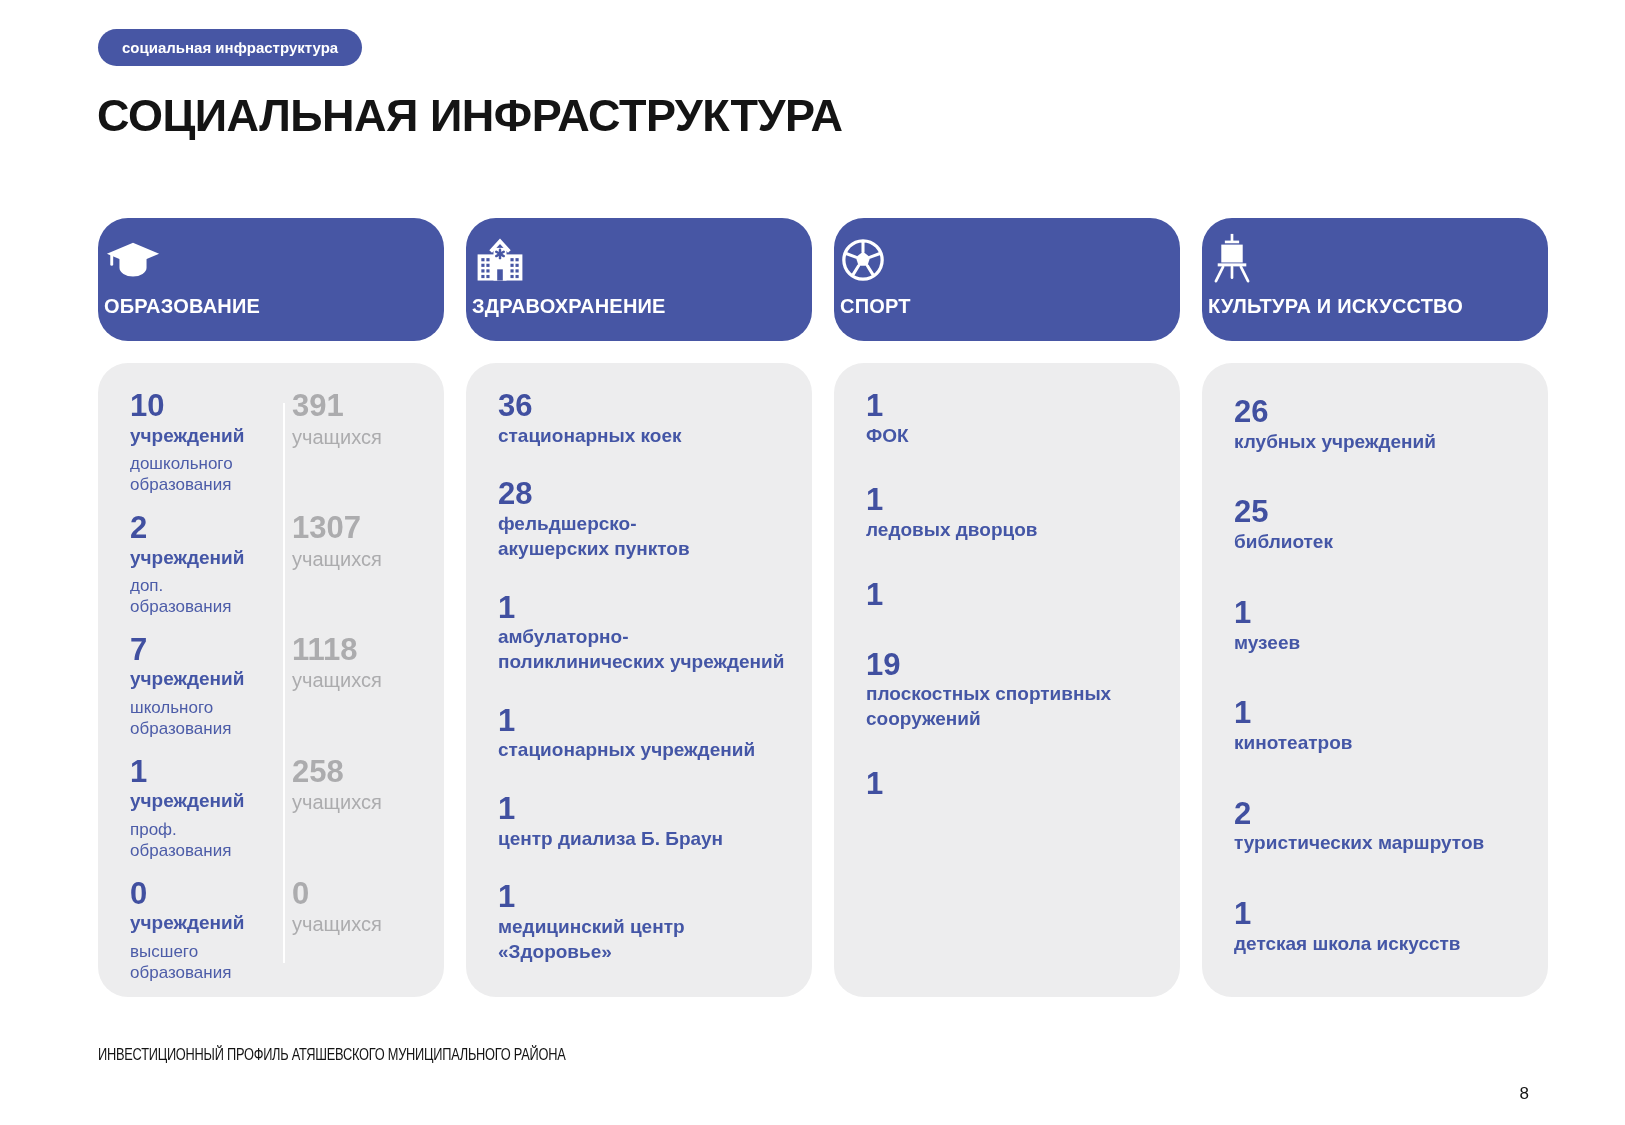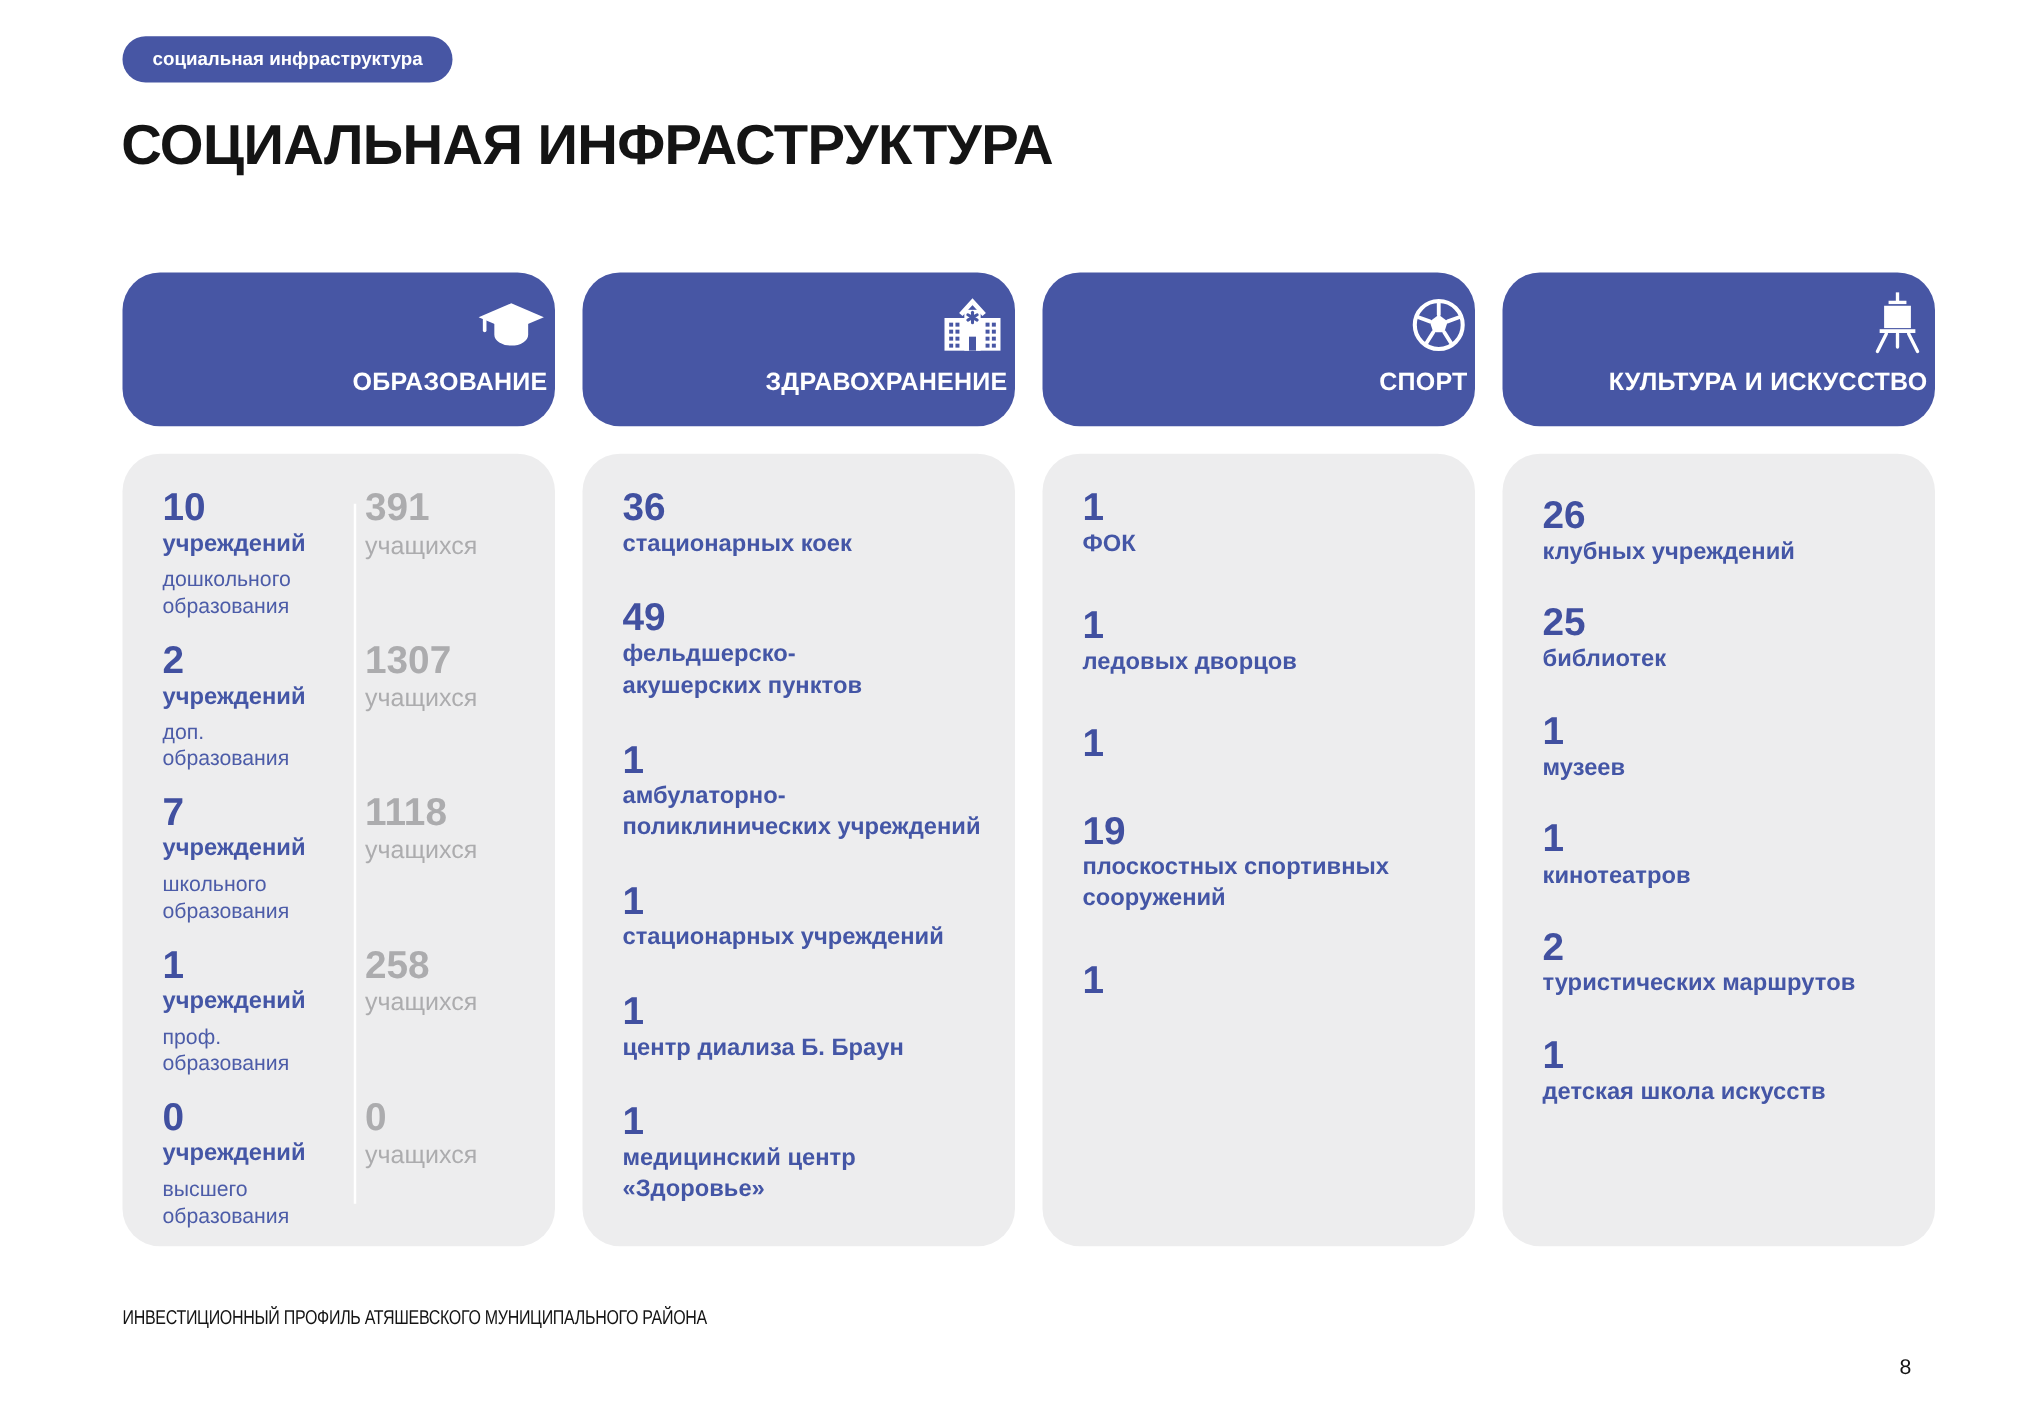--- a/index.html
+++ b/index.html
@@ -34,21 +34,21 @@
     position:absolute; left:98px; top:218px; width:1450px;
     display:grid; grid-template-columns:repeat(4,1fr); column-gap:22px;
   }
   .column { display:flex; flex-direction:column; }
 
   .header-card {
     background:var(--accent);
     border-radius:30px;
     height:123px;
     display:flex; flex-direction:column;
-    align-items:flex-end; justify-content:center;
+    align-items:flex-start; justify-content:center;
     gap:12px; padding:10px 6px 14px 6px;
   }
   .hicon { height:46px; display:flex; align-items:flex-end; justify-content:center; }
   .header-label {
     color:#fff; font-weight:bold; font-size:20px; letter-spacing:0.2px;
     text-align:center; white-space:nowrap;
   }
 
   .body-card {
     margin-top:22px;
@@ -77,21 +77,21 @@
   .stat-sublabel {
     font-size:17px; font-weight:normal; color:var(--sub-blue);
     line-height:1.22; margin-top:6px; white-space:pre-line;
   }
   .stat-value.gray { color:var(--gray); }
   .stat-label.gray { color:var(--gray); font-weight:normal; font-size:20px; }
 
   .stat-rows { display:flex; flex-direction:column; }
   .stat-rows.health { gap:29px; }
   .stat-rows.sport  { gap:35px; padding-top:0; }
-  .stat-rows.culture{ gap:27px; padding-top:6px; }
+  .stat-rows.culture{ gap:41px; padding-top:6px; }
 
   .footer-text {
     position:absolute; left:98px; top:1046px;
     font-size:16px; color:#141414; letter-spacing:-0.3px;
     transform:scaleX(0.80); transform-origin:left center;
     white-space:nowrap;
   }
   .page-number {
     position:absolute; right:96px; top:1084px;
     font-size:17px; color:#141414;
@@ -219,21 +219,21 @@
       </span>
       <div class="header-label">ЗДРАВОХРАНЕНИЕ</div>
     </div>
     <div class="body-card">
       <div class="stat-rows health">
         <div>
           <div class="stat-value">36</div>
           <div class="stat-label">стационарных коек</div>
         </div>
         <div>
-          <div class="stat-value">49</div>
+          <div class="stat-value">28</div>
           <div class="stat-label">фельдшерско-
 акушерских пунктов</div>
         </div>
         <div>
           <div class="stat-value">1</div>
           <div class="stat-label">амбулаторно-
 поликлинических учреждений</div>
         </div>
         <div>
           <div class="stat-value">1</div>

